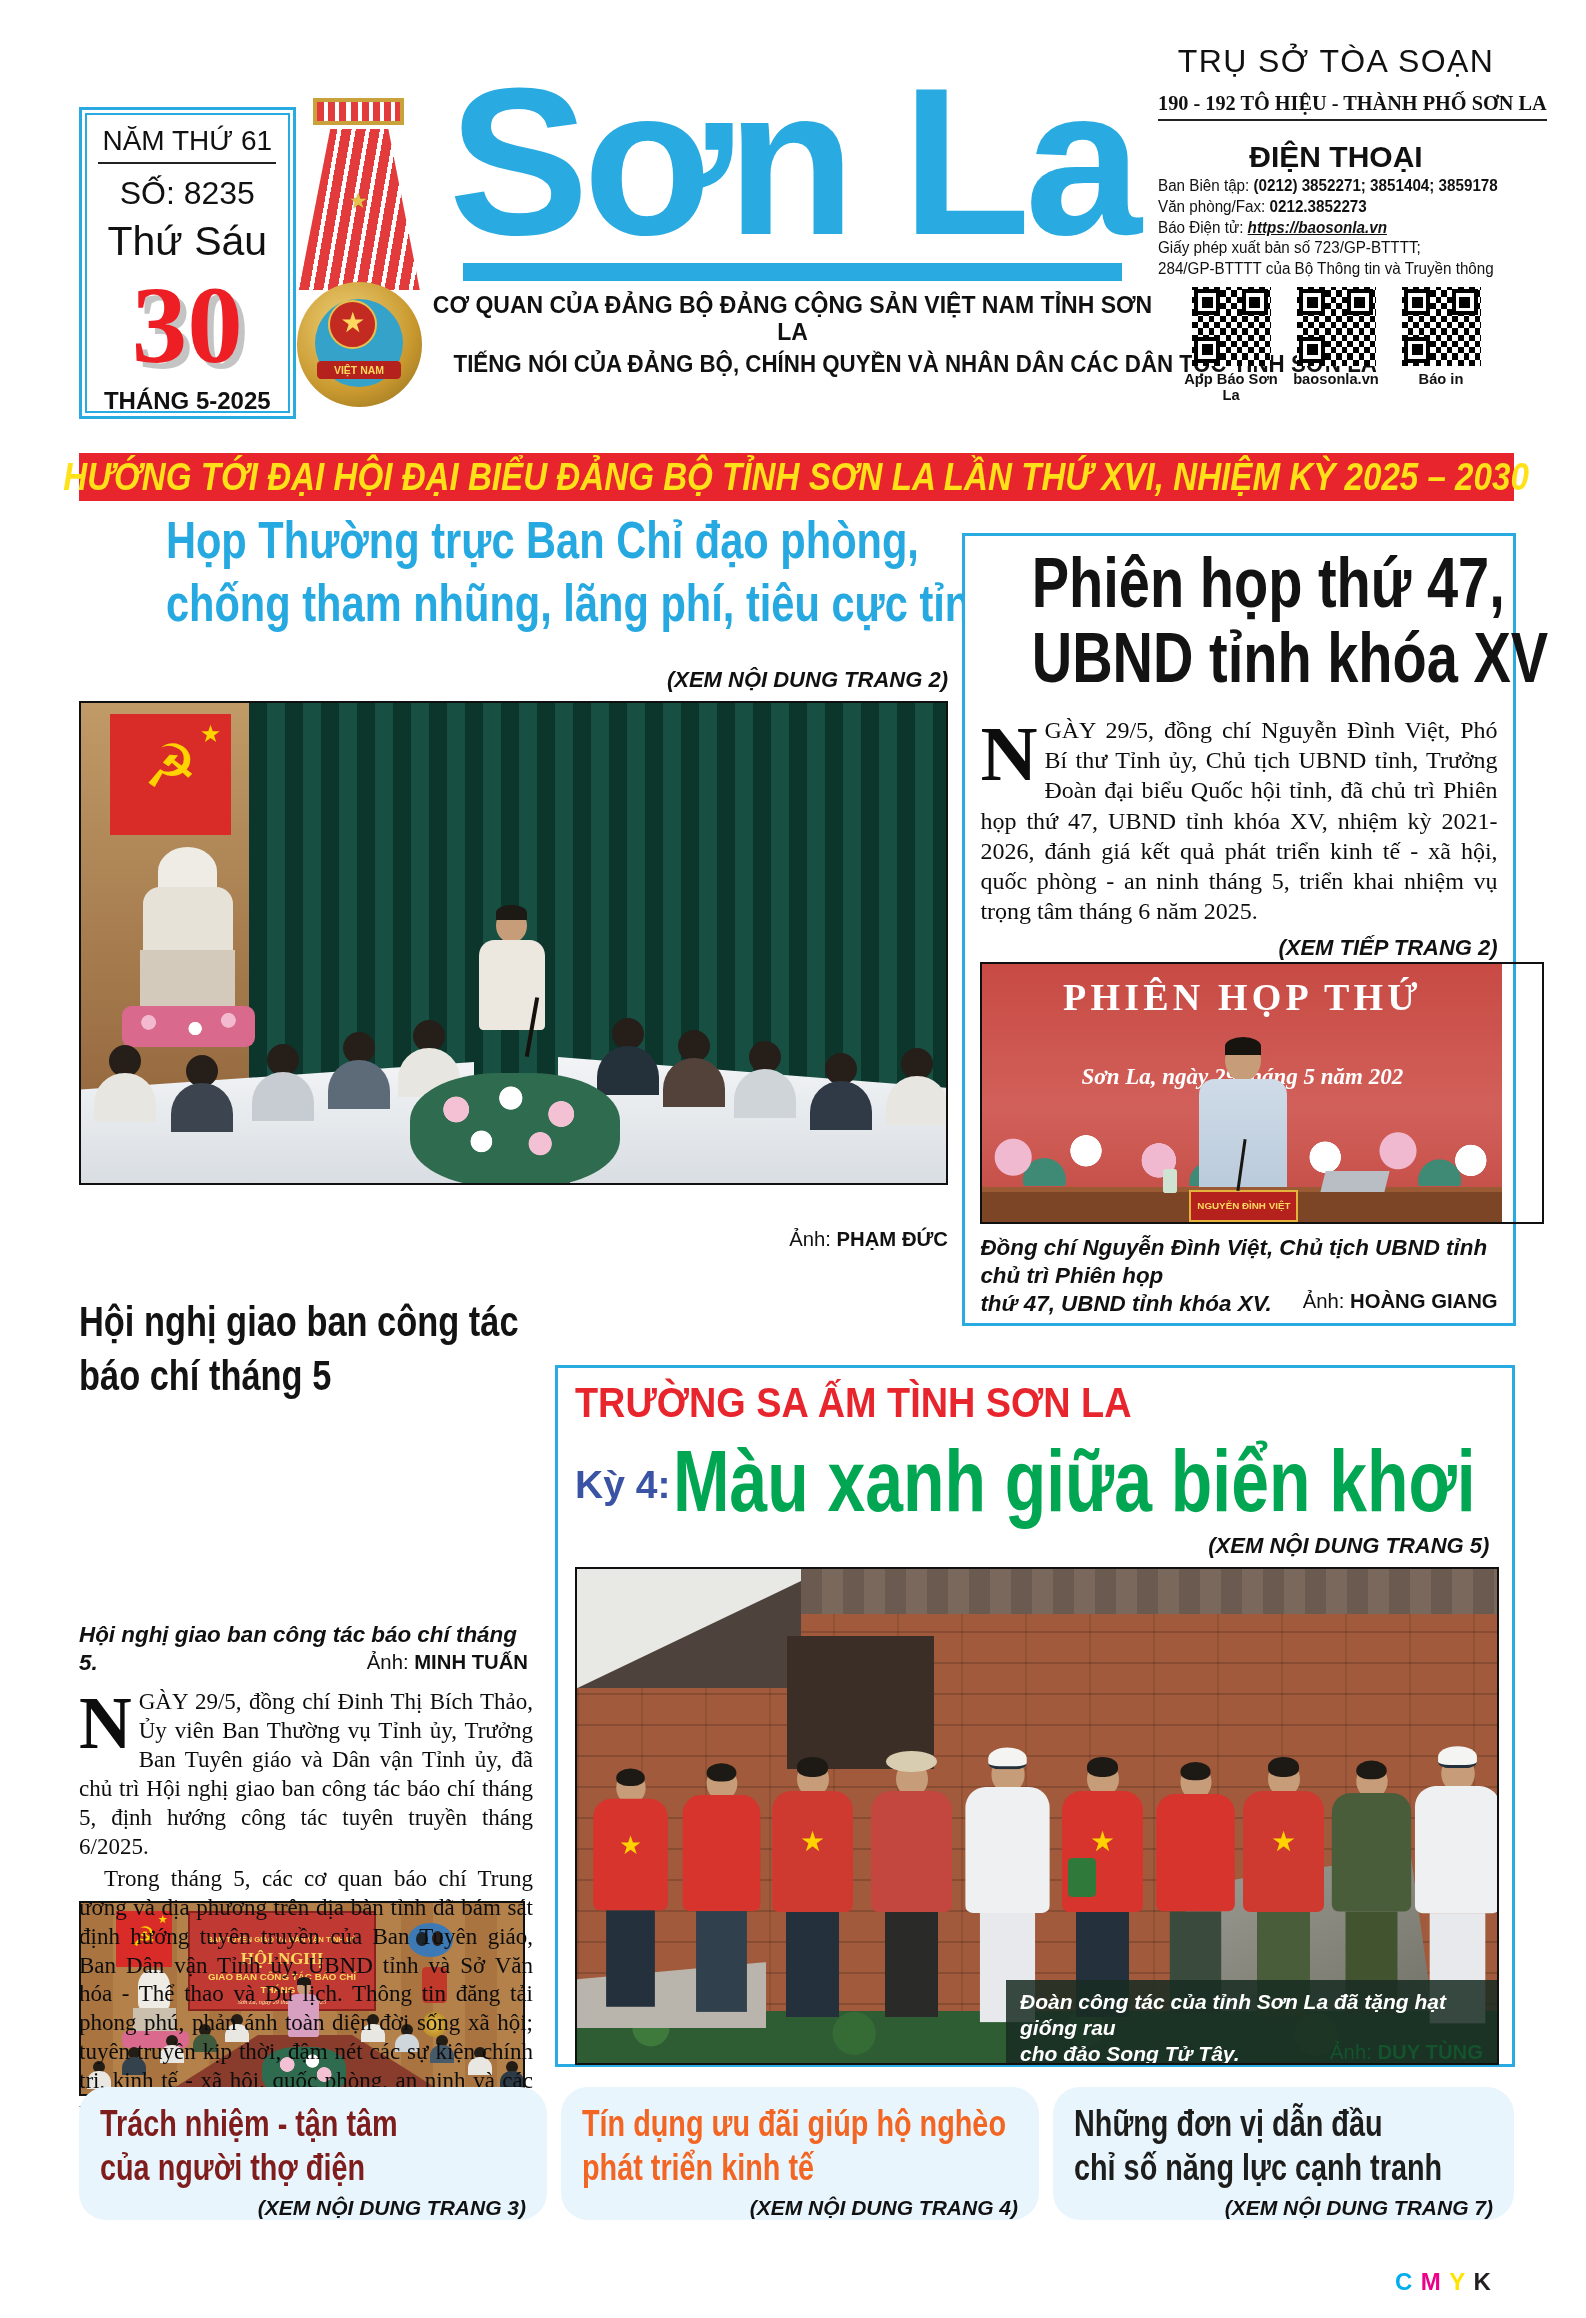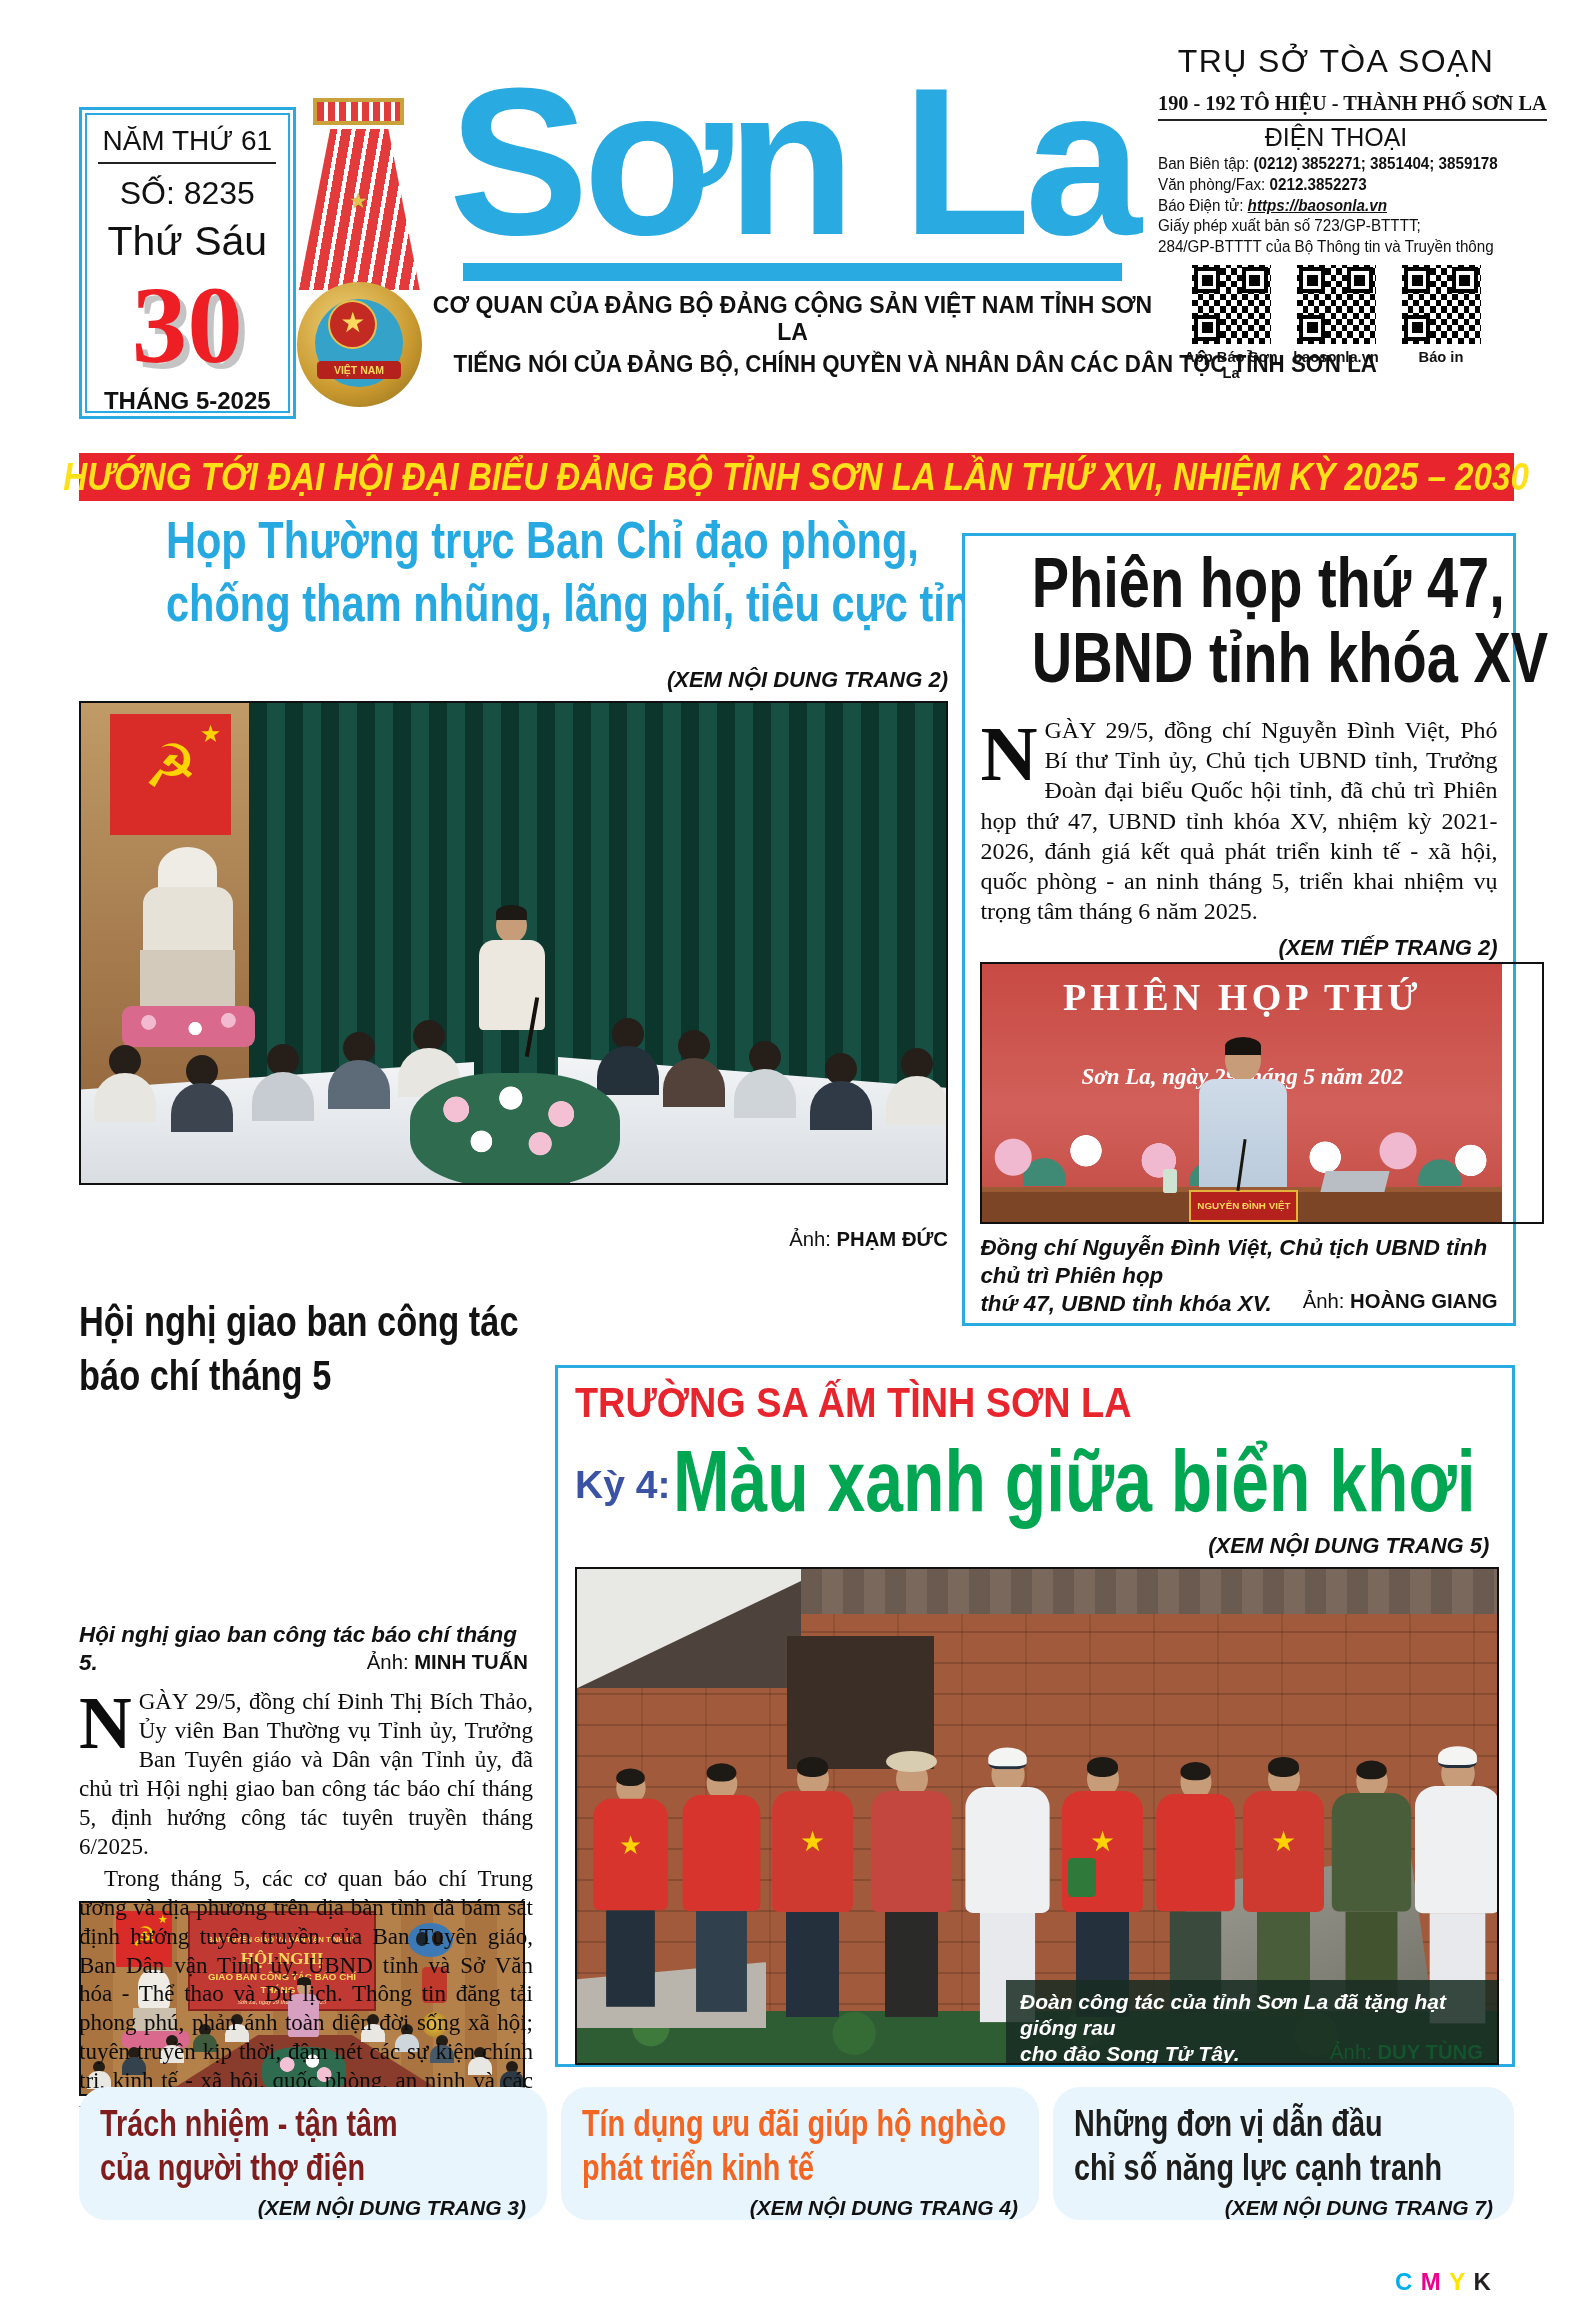--- a/index.html
+++ b/index.html
@@ -16,21 +16,21 @@
   .db-week{font-size:41px;margin-top:5.6px}
   .db-day{font:bold 111px/1 "Liberation Serif",serif;color:#ed1f24;text-shadow:6.3px 6.3px 0 #c4c4c4;margin-top:4.2px}
   .db-month{font-weight:bold;font-size:24px;margin-top:7px}
   .mast-title{font-weight:bold;font-size:210px;line-height:.95;color:#29abe2;letter-spacing:-5.6px;text-align:center}
   .mast-bar{height:18px;background:#29abe2;margin:1.4px auto 0;width:659px}
   .mast-s1{font-weight:bold;font-size:23px;text-align:center;margin-top:11.2px}
   .mast-s2{font-weight:bold;font-size:24px;text-align:center;margin-top:4.2px;transform:scaleX(.93);transform-origin:center;white-space:nowrap}
   .off{text-align:center}
   .off-t{font-size:32px;letter-spacing:1.4px}
   .off-addr{display:inline-block;font:bold 20.3px "Liberation Serif",serif;border-bottom:2.8px solid #222;padding-bottom:4.2px;margin-top:12px;white-space:nowrap}
-  .off-dt{font-weight:normal;font-size:25px;margin-top:2px}
+  .off-dt{font-weight:bold;font-size:30px;margin-top:19px}
   .off-l{font-size:16px;text-align:left;margin-top:2.8px;transform:scaleX(.95);transform-origin:left;white-space:nowrap}
   .off-l b{font-weight:bold}
   .off-l .url{font-style:italic;text-decoration:underline;font-weight:bold}
   .qr-row{display:flex;justify-content:center;margin-top:8.4px;padding:0 5.6px}
   .qr-cell{width:105px;text-align:center}
   .qr{width:79px;height:79px;margin:0 auto;position:relative;
       background:repeating-linear-gradient(90deg,#000 0 5.6px,#fff 5.6px 11.2px),repeating-linear-gradient(0deg,#000 0 6.3px,#fff 6.3px 12.6px);
       background-blend-mode:difference}
   .qm{position:absolute;width:18px;height:18px;border:4.9px solid #000;background:#fff}
   .qm::after{content:"";position:absolute;inset:3.5px;background:#000}

